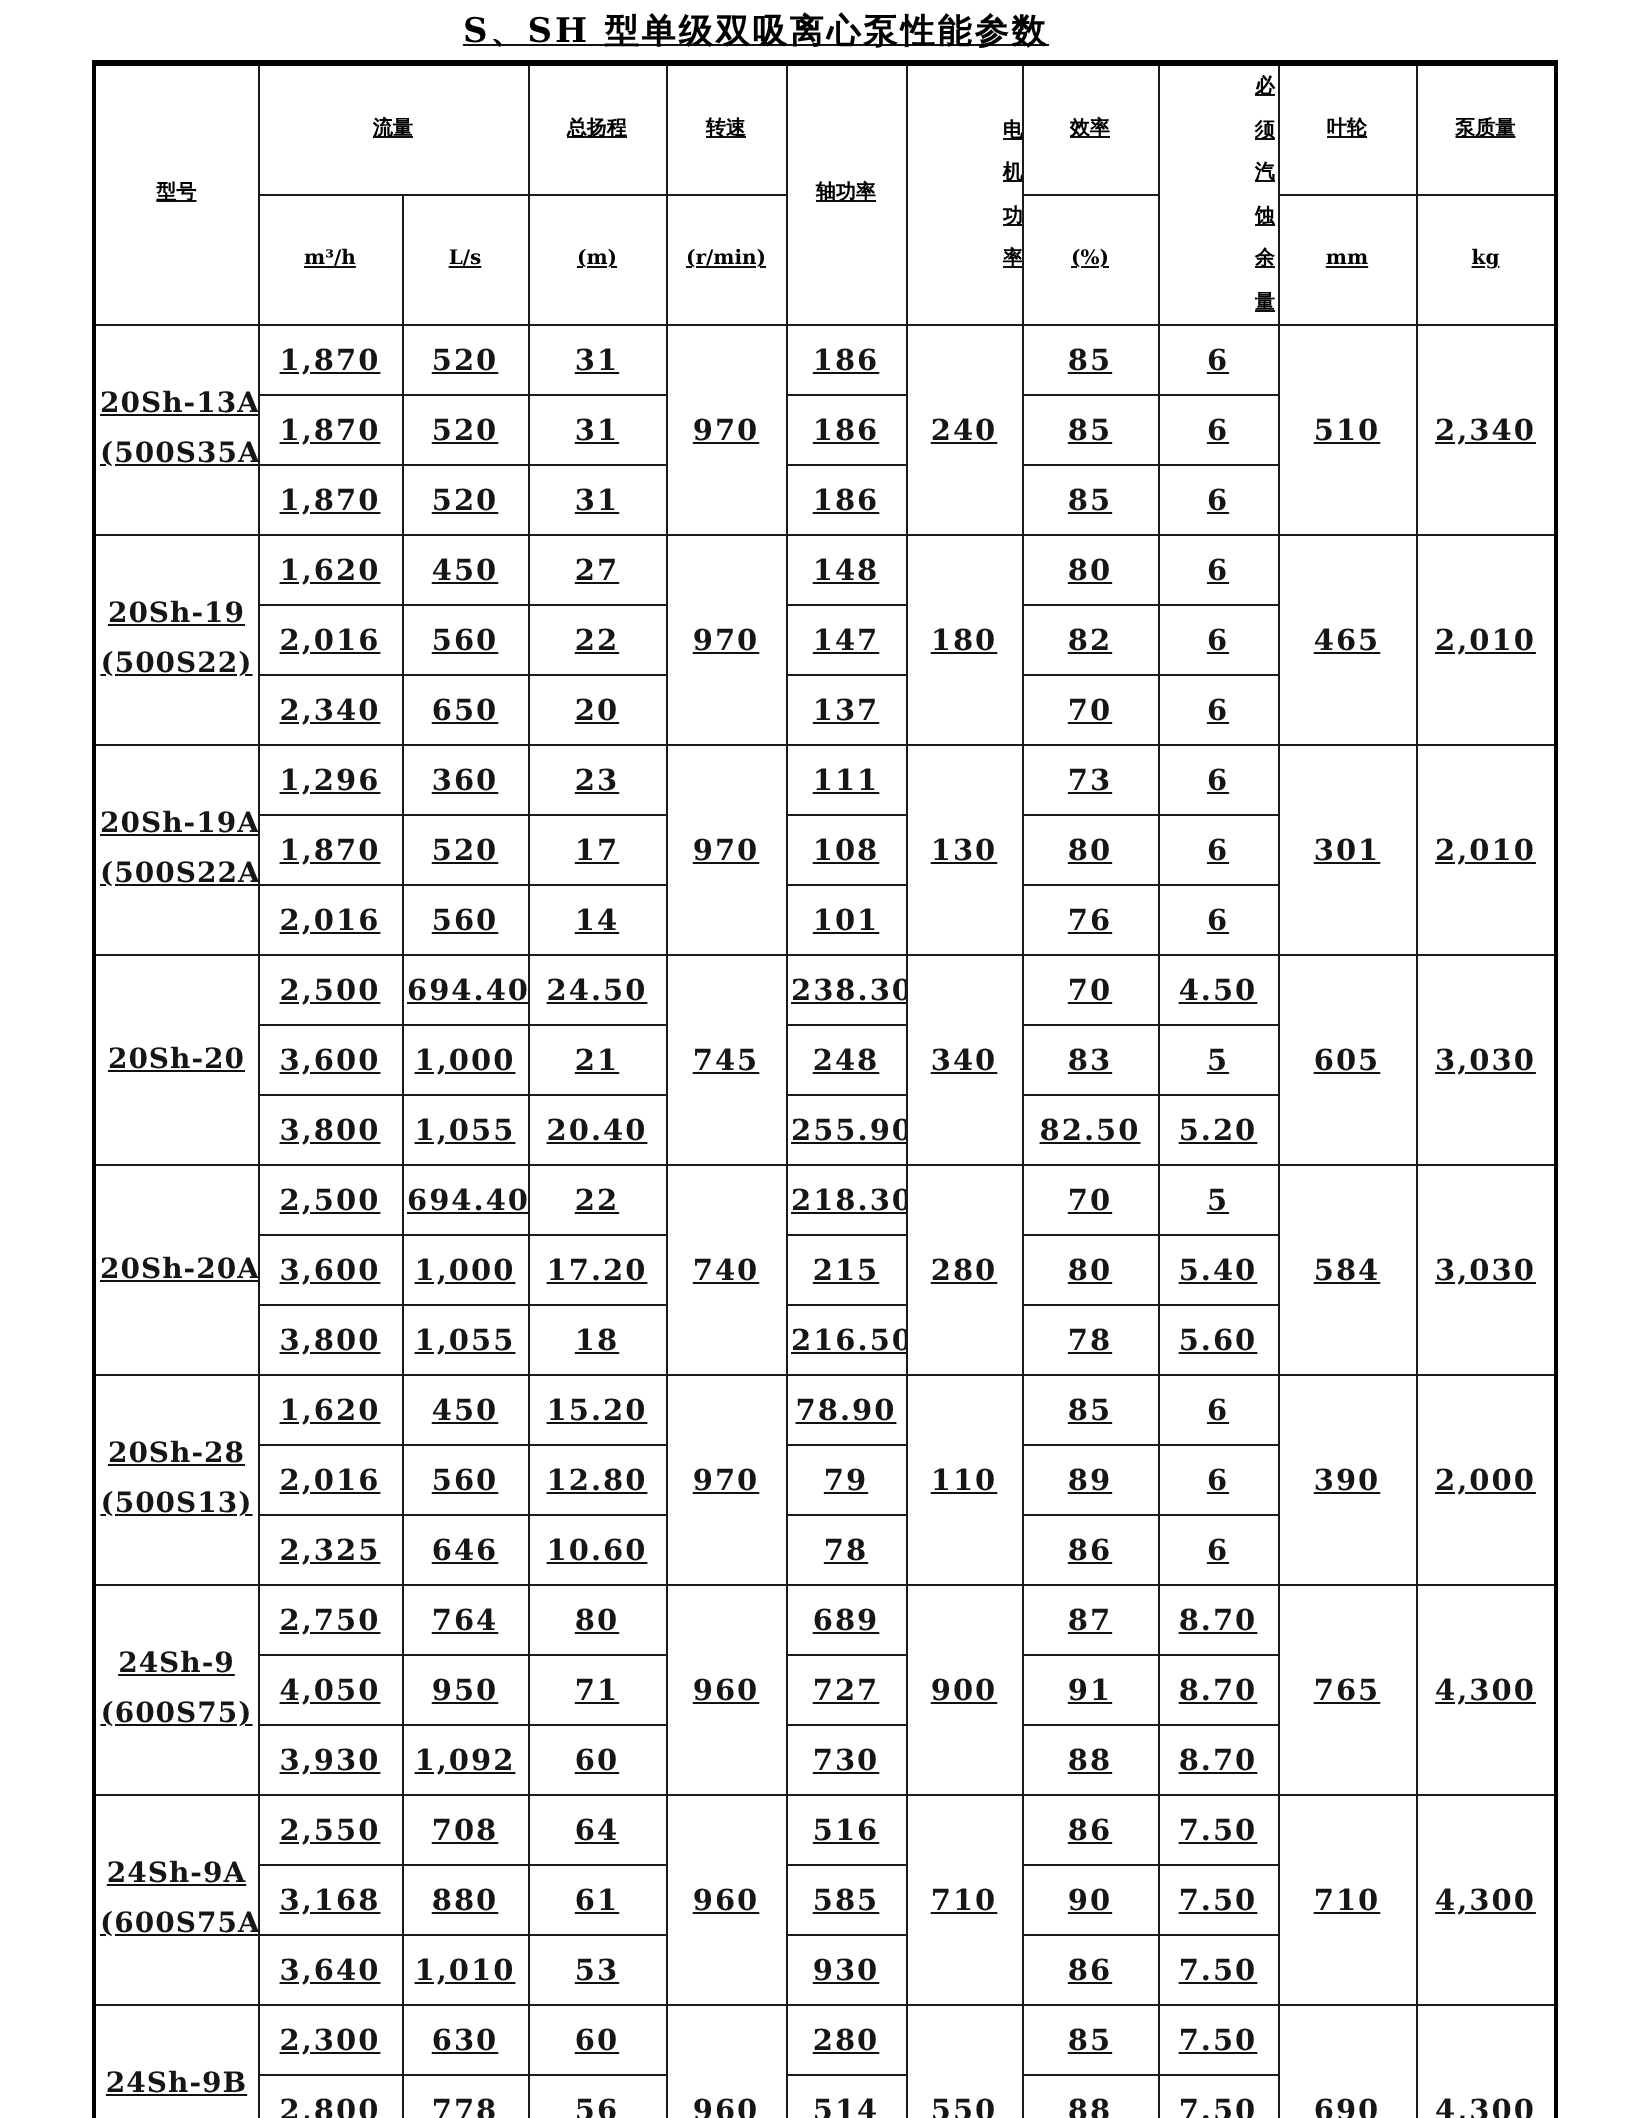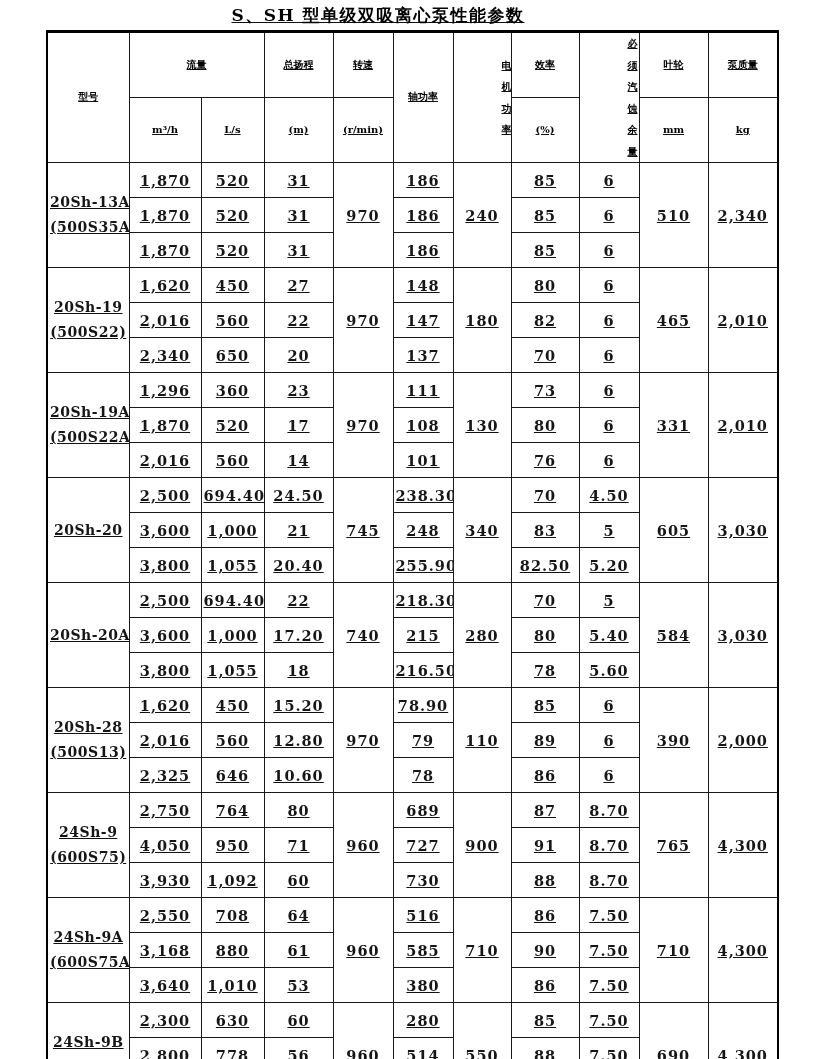--- a/index.html
+++ b/index.html
@@ -150,21 +150,21 @@
             <div class="model-line">(500S22A)</div>
           </td>
           <td>1,296</td>
           <td>360</td>
           <td>23</td>
           <td rowspan="3">970</td>
           <td>111</td>
           <td rowspan="3">130</td>
           <td>73</td>
           <td>6</td>
-          <td rowspan="3">331</td>
+          <td rowspan="3">301</td>
           <td rowspan="3">2,010</td>
         </tr>
         <tr>
           <td>1,870</td>
           <td>520</td>
           <td>17</td>
           <td>108</td>
           <td>80</td>
           <td>6</td>
         </tr>
@@ -323,21 +323,21 @@
           <td>880</td>
           <td>61</td>
           <td>585</td>
           <td>90</td>
           <td>7.50</td>
         </tr>
         <tr>
           <td>3,640</td>
           <td>1,010</td>
           <td>53</td>
-          <td>380</td>
+          <td>930</td>
           <td>86</td>
           <td>7.50</td>
         </tr>
         <tr>
           <td rowspan="3" class="model-cell">
             <div class="model-line">24Sh-9B</div>
             <div class="model-line">(600S75B)</div>
           </td>
           <td>2,300</td>
           <td>630</td>

